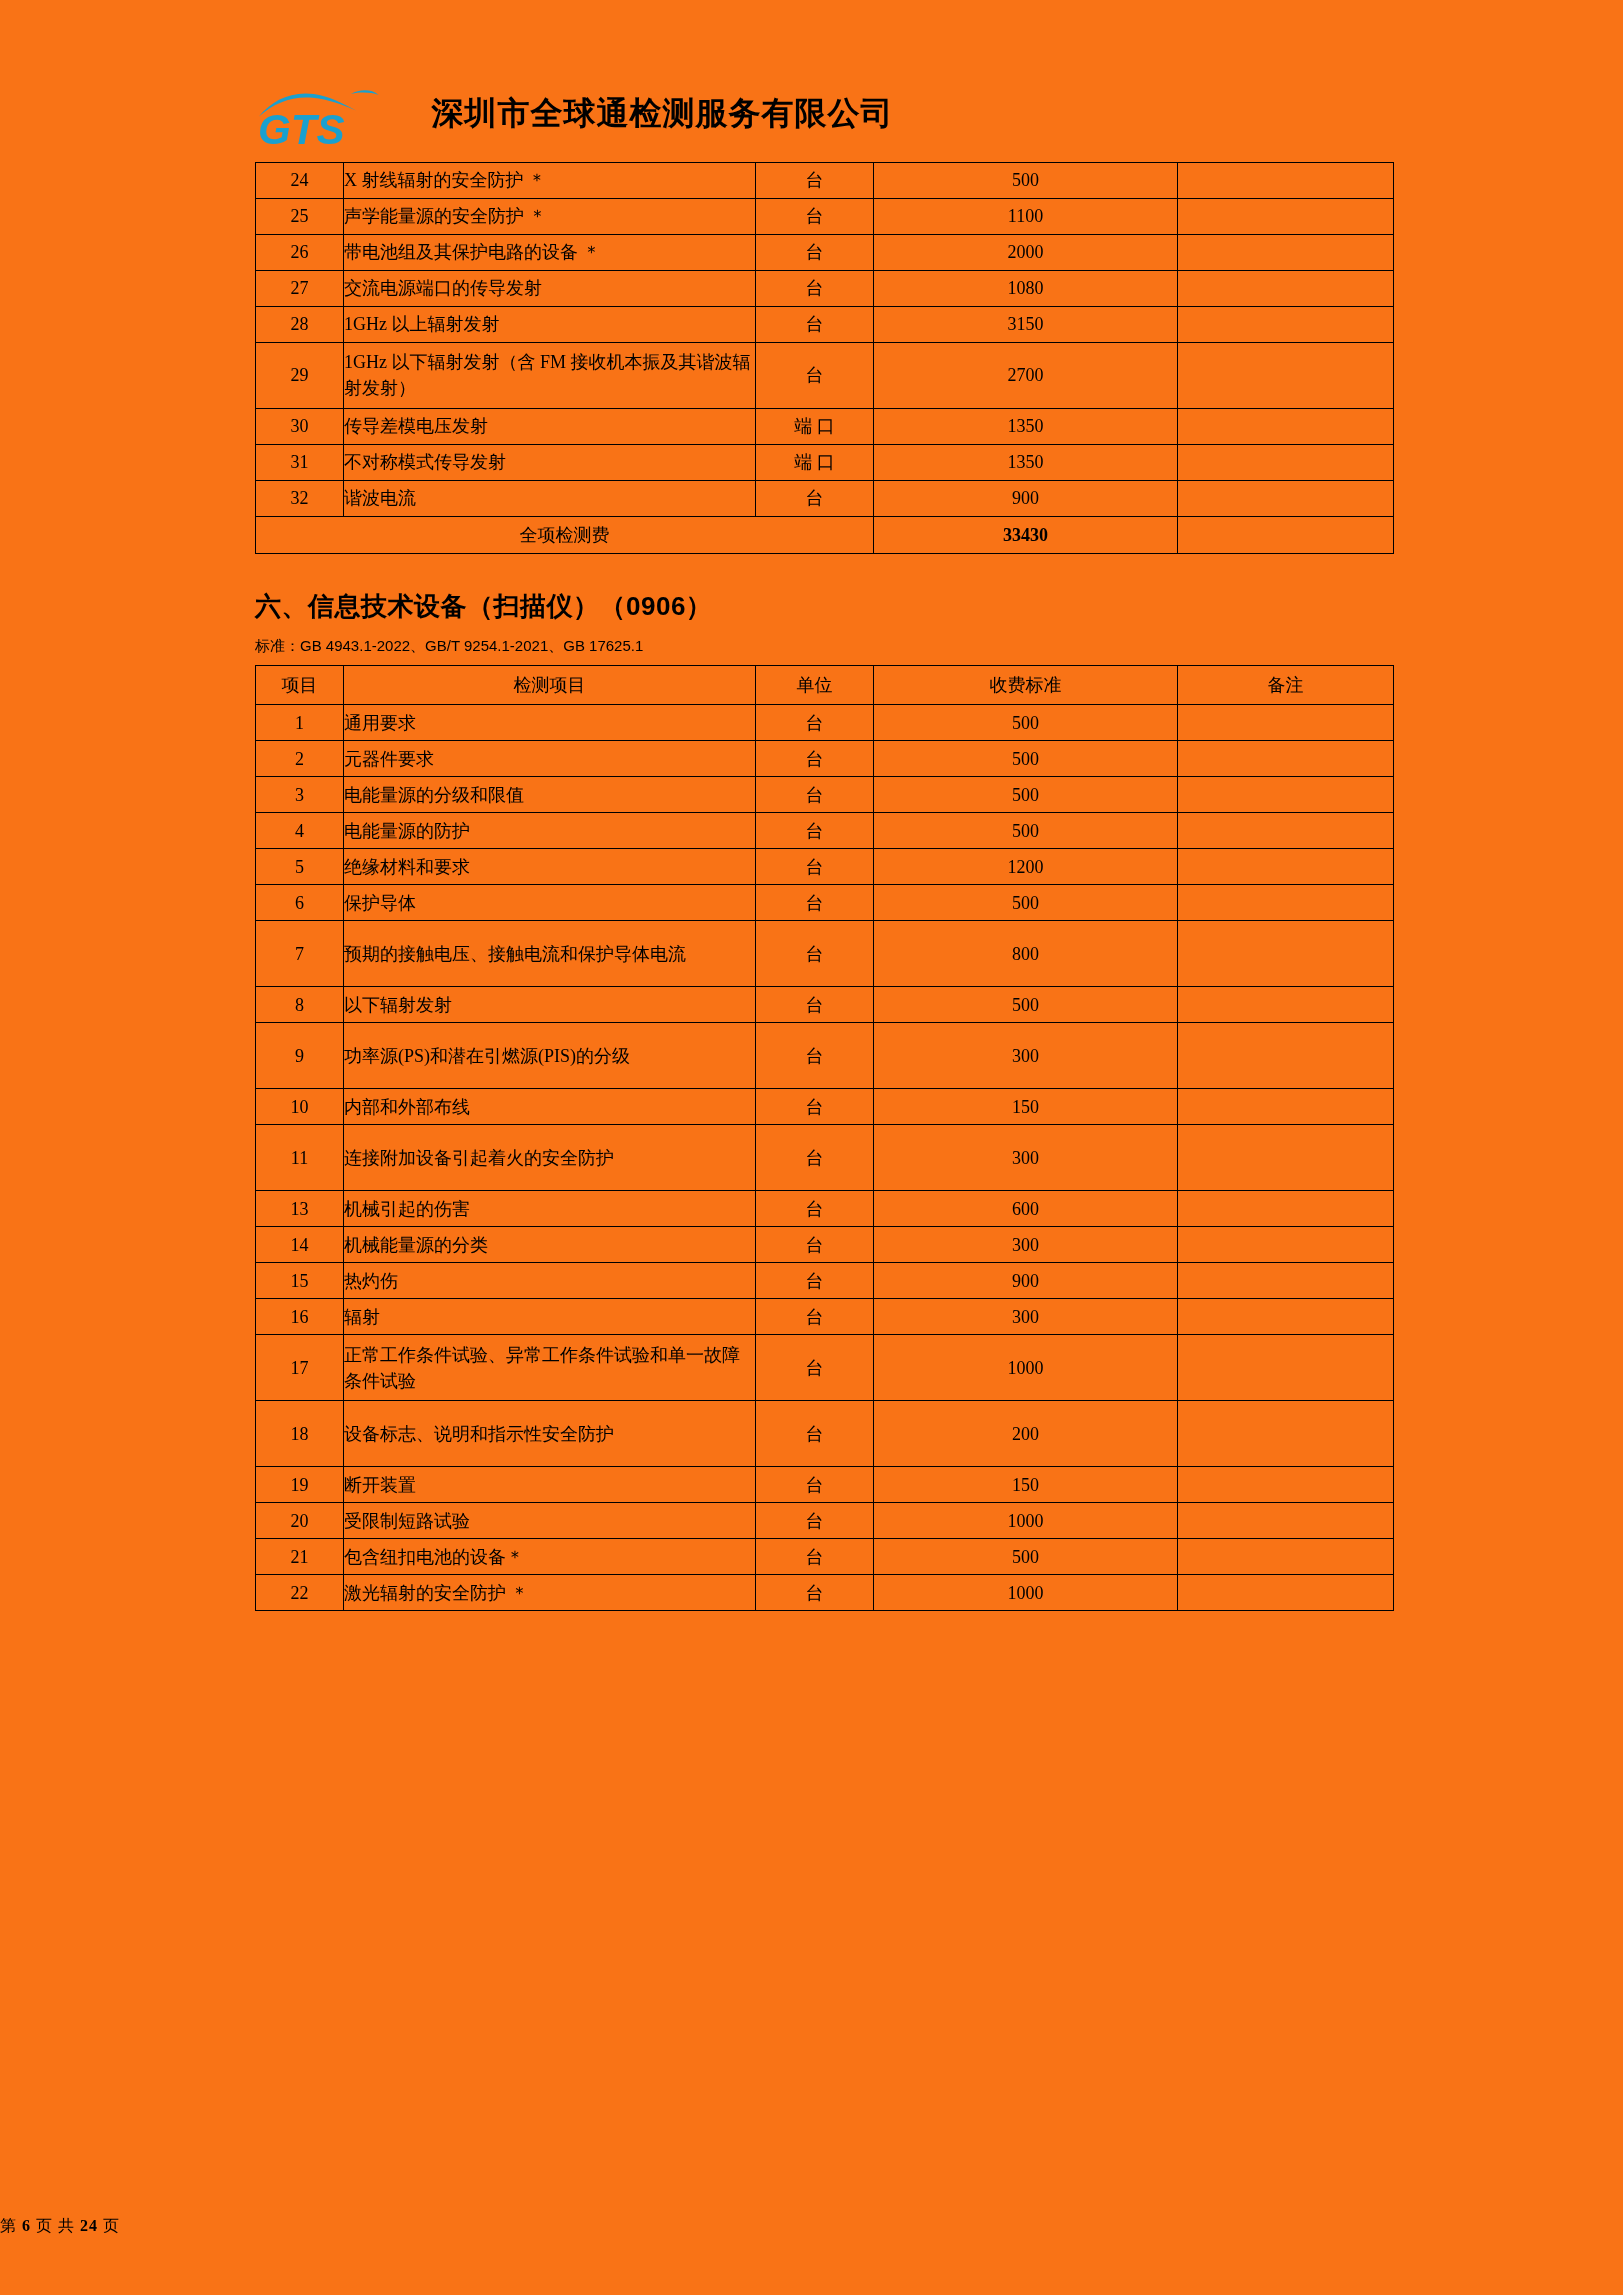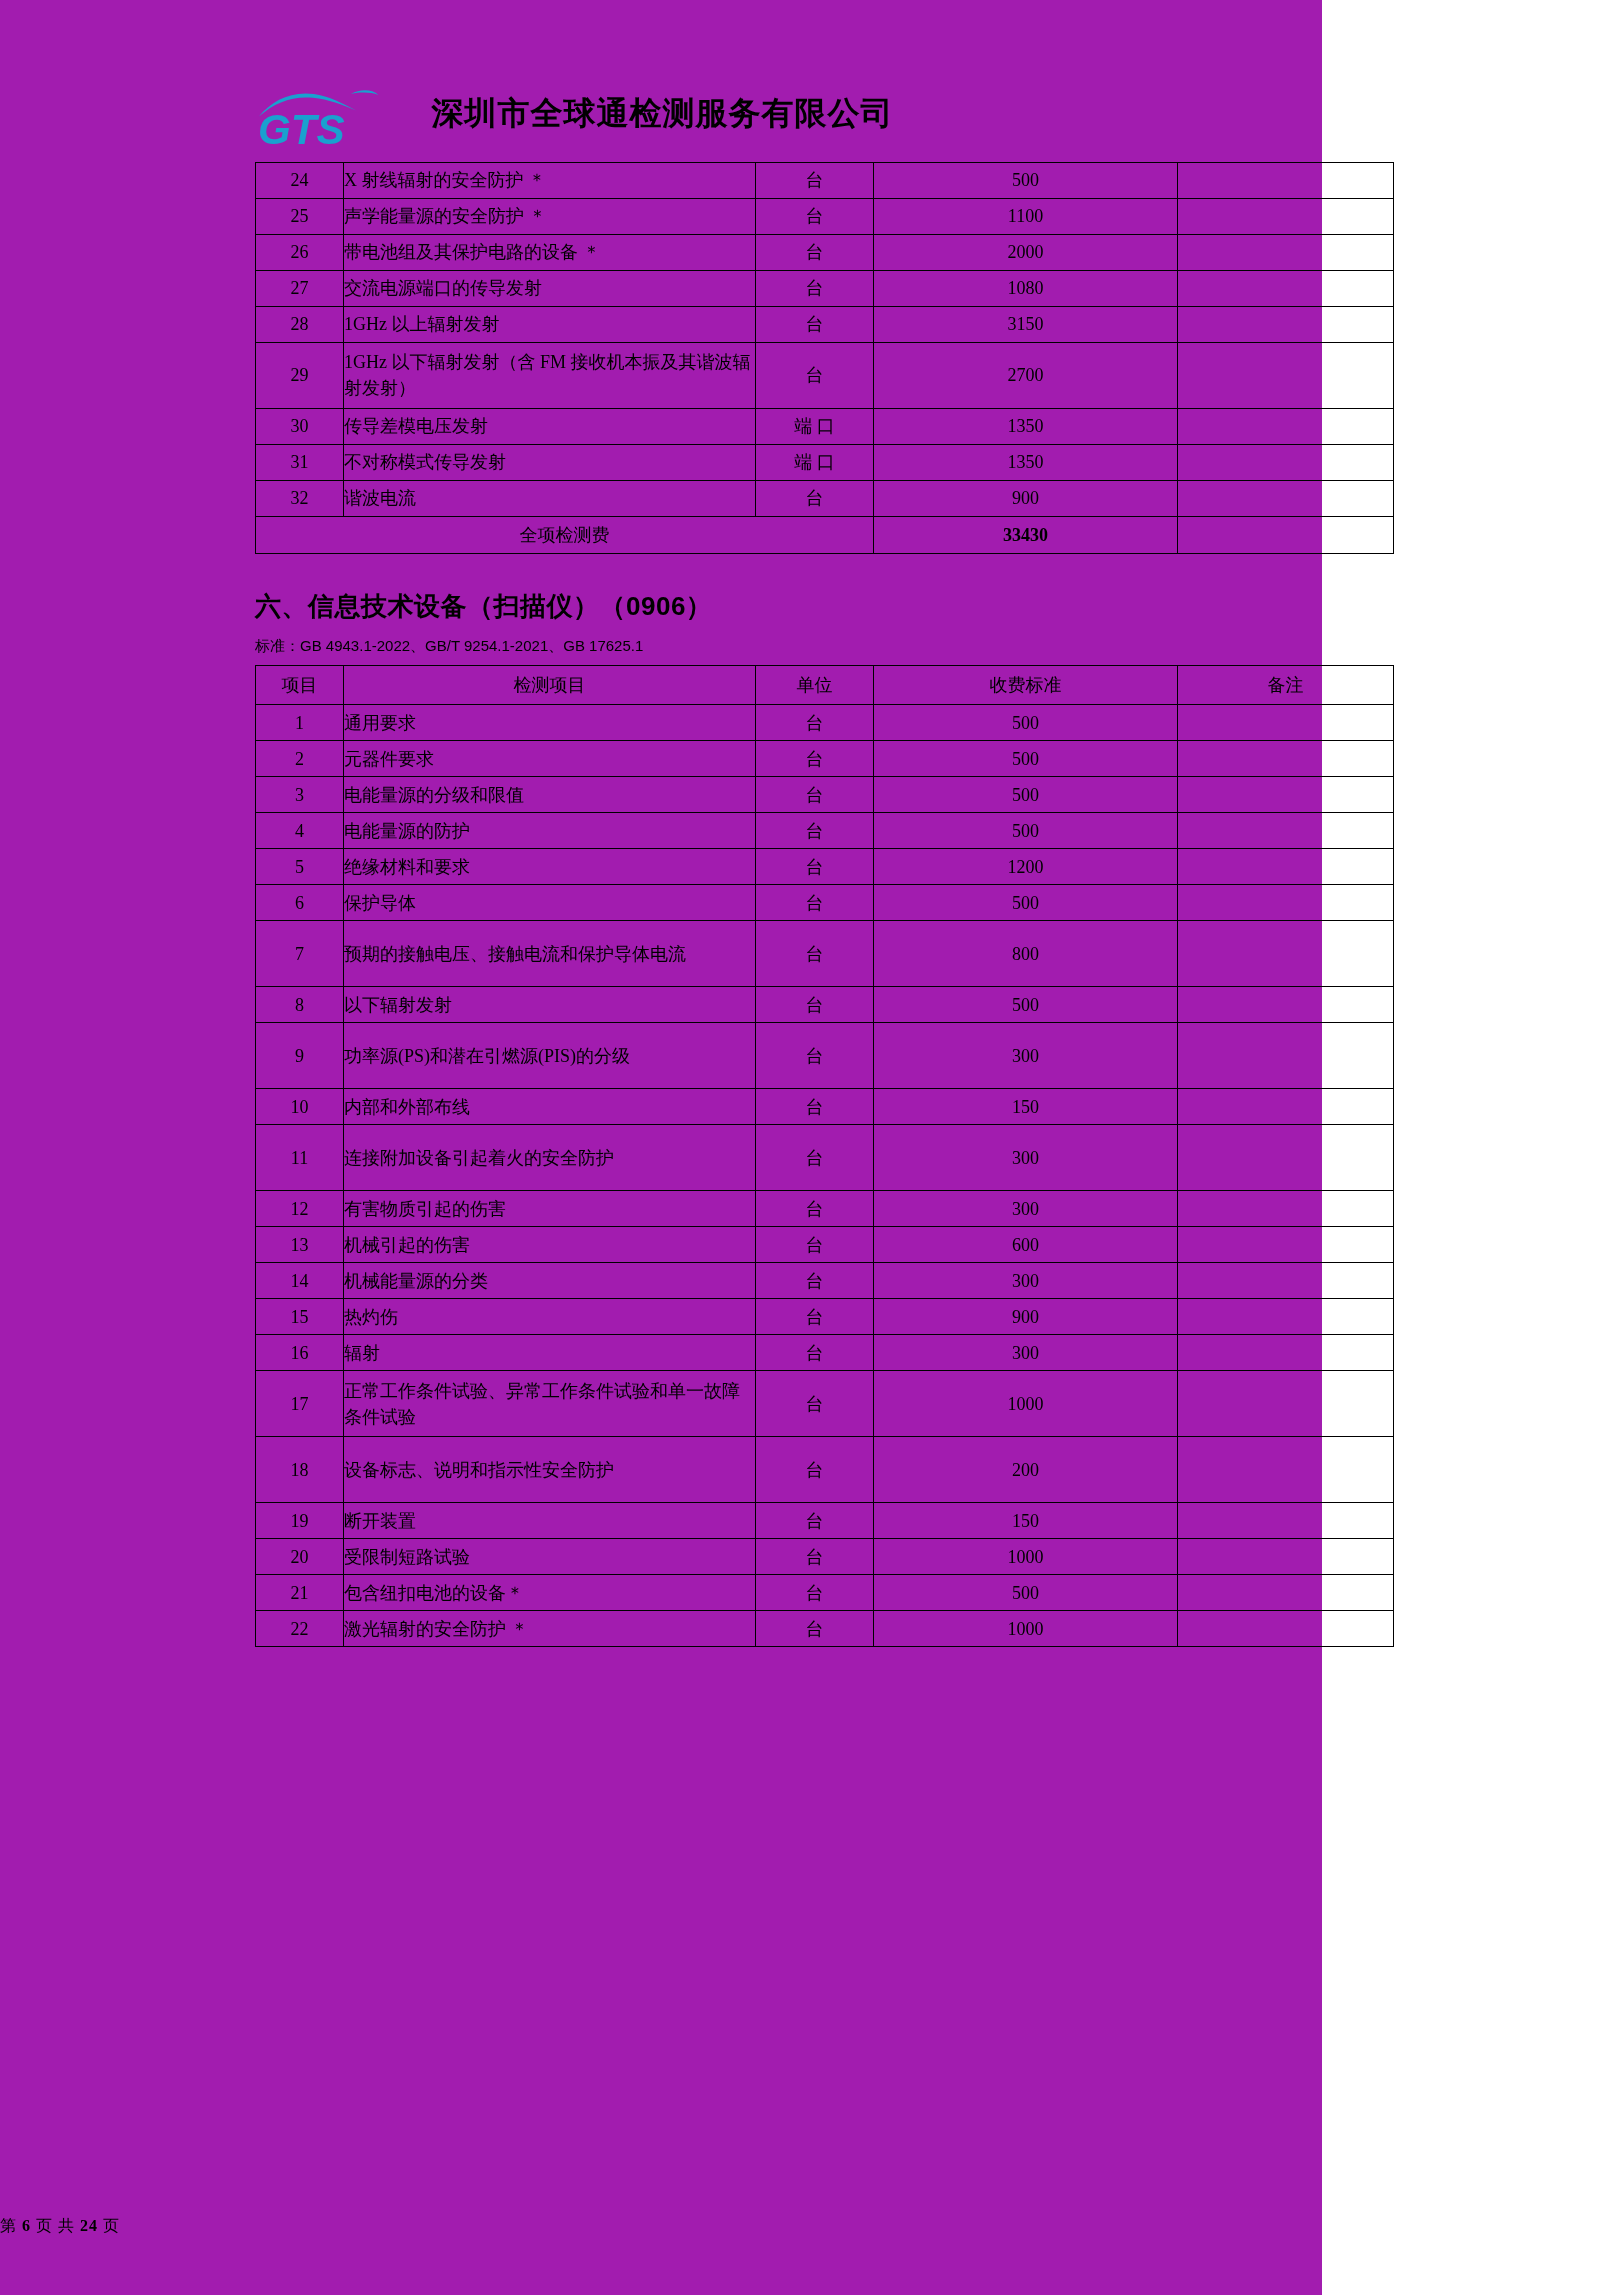--- a/index.html
+++ b/index.html
@@ -5,26 +5,26 @@
   html, body {
     margin: 0;
     padding: 0;
     background: #ffffff;
   }
   body {
     font-family: "Liberation Serif", serif;
     color: #000000;
   }
   .page {
-    width: 1322px;
+    width: 1623px;
     height: 2295px;
     position: relative;
     box-sizing: border-box;
     padding: 74px 98px 0 142px;
-    background: #a21caf;
+    background: #f97316;
   }
 
   
   .header {
     display: flex;
     align-items: center;
     gap: 29.4px;
     padding-left: 113px;
     margin-bottom: 8.8px;
   }
@@ -314,27 +314,20 @@
         <td class="remark"></td>
       </tr>
       <tr class="row-2">
         <td class="no">11</td>
         <td class="item">连接附加设备引起着火的安全防护</td>
         <td class="unit">台</td>
         <td class="fee">300</td>
         <td class="remark"></td>
       </tr>
       <tr class="row-1">
-        <td class="no">12</td>
-        <td class="item">有害物质引起的伤害</td>
-        <td class="unit">台</td>
-        <td class="fee">300</td>
-        <td class="remark"></td>
-      </tr>
-      <tr class="row-1">
         <td class="no">13</td>
         <td class="item">机械引起的伤害</td>
         <td class="unit">台</td>
         <td class="fee">600</td>
         <td class="remark"></td>
       </tr>
       <tr class="row-1">
         <td class="no">14</td>
         <td class="item">机械能量源的分类</td>
         <td class="unit">台</td>

